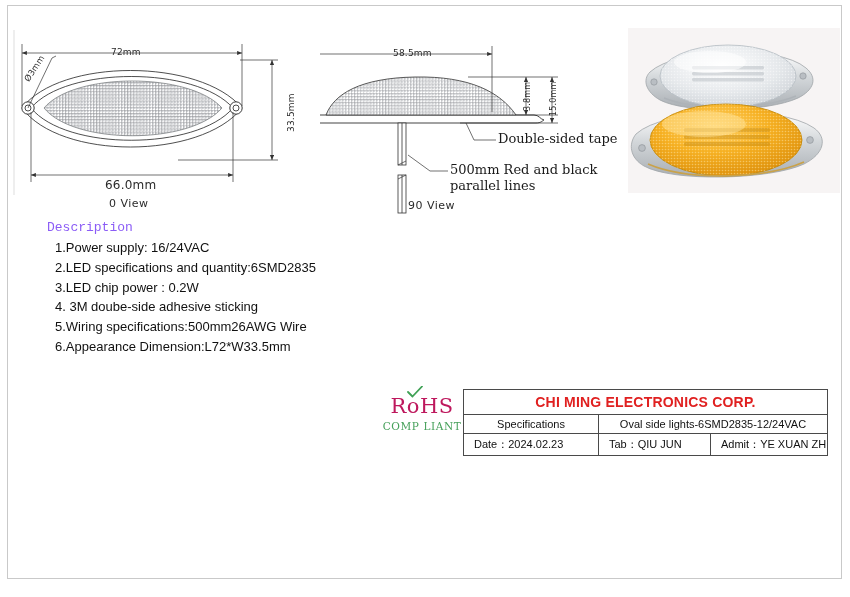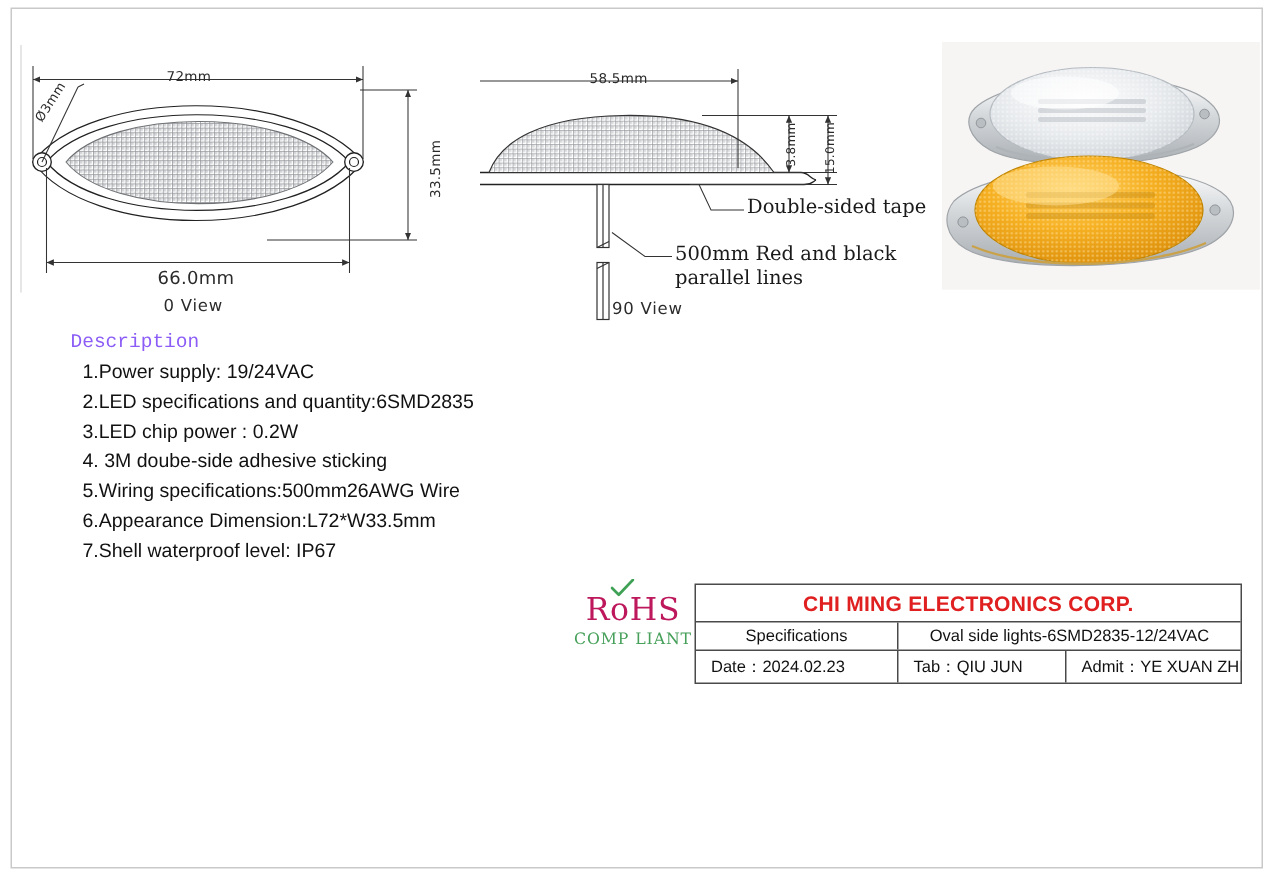--- a/index.html
+++ b/index.html
@@ -392,27 +392,26 @@
       <circle cx="182" cy="112" r="3.4" fill="#b9bec3" stroke="#8a8f94" stroke-width="0.6"></circle>
 
       <path d="M20,136 C62,154 140,150 176,134" fill="none" stroke="#c9a24a" stroke-width="1.6"></path>
     </g>
   </svg>
 </div>
 
 <div id="description">
   <div class="desc-title">Description</div>
   <ol>
-    <li>1.Power supply: 19/24VAC</li>
+    <li>1.Power supply: 16/24VAC</li>
     <li>2.LED specifications and quantity:6SMD2835</li>
     <li>3.LED chip power : 0.2W</li>
     <li>4. 3M doube-side adhesive sticking</li>
     <li>5.Wiring specifications:500mm26AWG Wire</li>
     <li>6.Appearance Dimension:L72*W33.5mm</li>
-    <li>7.Shell waterproof level: IP67</li>
   </ol>
 </div>
 
 <div id="rohs-logo">
   <div class="rohs-mark">
     <svg class="rohs-check" viewBox="0 0 16 12">
       <path d="M1,6 L5.5,10.5 L15,0.5" fill="none" stroke="#3fa155" stroke-width="1.8" stroke-linecap="round" stroke-linejoin="round"></path>
     </svg>
     <span>RoHS</span>
   </div>

